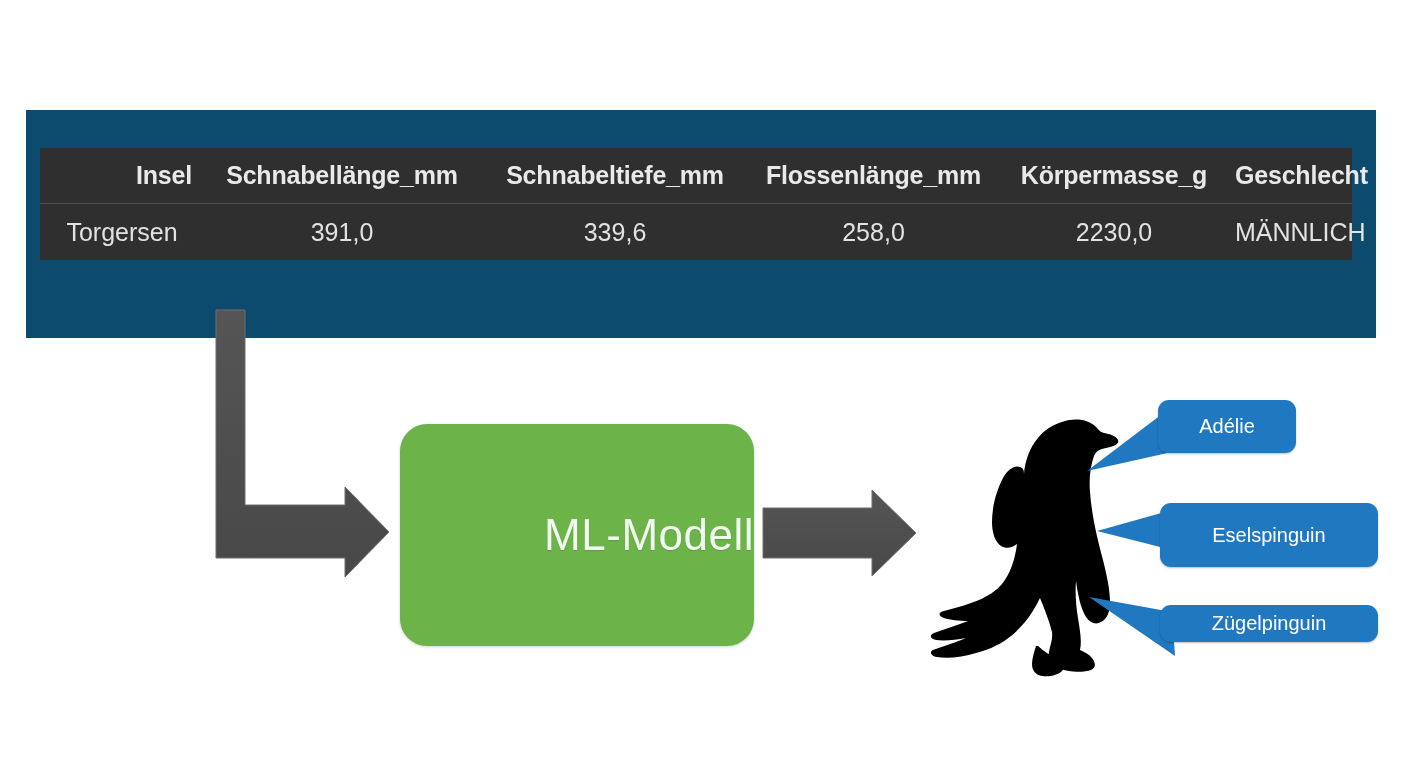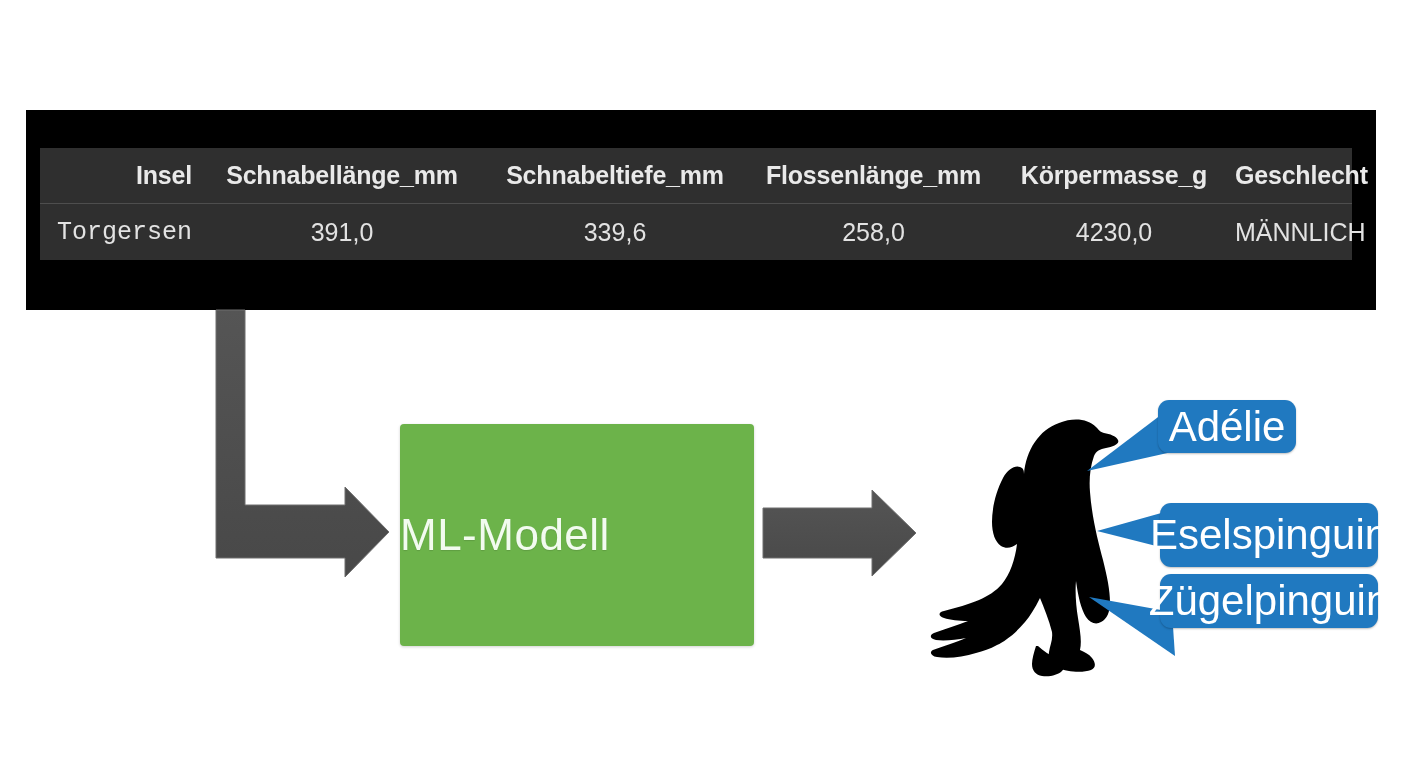--- a/index.html
+++ b/index.html
@@ -15,22 +15,22 @@
     font-family: "Liberation Sans", sans-serif;
     background: #ffffff;
   }
 
   
   #table-panel {
     position: absolute;
     left: 26px;
     top: 110px;
     width: 1350px;
-    height: 200px;
-    background: #000000;
+    height: 228px;
+    background: #0c4a6e;
   }
   #table-inner {
     position: absolute;
     left: 14px;
     top: 38px;
     width: 1312px;
     height: 112px;
     background: #2f2f2f;
   }
   table.data-table {
@@ -56,21 +56,21 @@
     font-weight: normal;
     text-align: center;
     padding: 0 8px 0 8px;
     height: 56px;
     vertical-align: middle;
     white-space: nowrap;
   }
   table.data-table td.cell-first,
   table.data-table th.col-first { text-align: left; }
   table.data-table th.col-first { text-align: right; }
-  table.data-table td.cell-first { text-align: right; padding-left: 12px; font-family: Liberation Mono, monospace; }
+  table.data-table td.cell-first { text-align: center; padding-left: 12px; }
   table.data-table th.col-last,
   table.data-table td.cell-last { padding-right: 14px; }
 
   
   col.c0 { width: 160px; }
   col.c1 { width: 284px; }
   col.c2 { width: 262px; }
   col.c3 { width: 255px; }
   col.c4 { width: 226px; }
   col.c5 { width: 125px; }
@@ -85,56 +85,56 @@
   }
 
   
   #ml-box {
     position: absolute;
     left: 400px;
     top: 424px;
     width: 354px;
     height: 222px;
     background: #6cb34a;
-    border-radius: 4px;
+    border-radius: 27px;
     display: flex;
     align-items: center;
-    justify-content: flex-start;
+    justify-content: flex-end;
     box-shadow: 0 1px 3px rgba(0,0,0,0.18);
   }
   #ml-box-label {
     color: #f2fbef;
     font-size: 44px;
     font-weight: normal;
     letter-spacing: 0.5px;
     text-shadow: 0 1px 1px rgba(0,0,0,0.12);
   }
 
   
   .bubble {
     position: absolute;
     background: #2079c0;
     border-radius: 11px;
     color: #ffffff;
-    font-size: 42px;
+    font-size: 20px;
     display: flex;
     align-items: center;
     justify-content: center;
     padding: 0 16px;
     box-sizing: border-box;
     box-shadow: 0 1px 2px rgba(0,0,0,0.25);
   }
   #bubble-adelie {
     left: 1158px; top: 400px; width: 138px; height: 53px;
   }
   #bubble-eselspinguin {
     left: 1160px; top: 503px; width: 218px; height: 64px;
   }
   #bubble-zuegelpinguin {
-    left: 1160px; top: 574px; width: 218px; height: 54px;
+    left: 1160px; top: 605px; width: 218px; height: 37px;
   }
 </style>
 </head>
 <body>
 
 <div id="table-panel">
   <div id="table-inner">
     <table class="data-table">
       <colgroup>
         <col class="c0">
@@ -153,21 +153,21 @@
           <th>Körpermasse_g</th>
           <th class="col-last">Geschlecht</th>
         </tr>
       </thead>
       <tbody>
         <tr>
           <td class="cell-first">Torgersen</td>
           <td>391,0</td>
           <td>339,6</td>
           <td>258,0</td>
-          <td>4230,0</td>
+          <td>2230,0</td>
           <td class="cell-last">MÄNNLICH</td>
         </tr>
       </tbody>
     </table>
   </div>
 </div>
 
 <svg id="flow-layer" viewBox="0 0 1408 768" xmlns="http://www.w3.org/2000/svg">
   <defs>
     <linearGradient id="arrowGrad" x1="0" y1="0" x2="0" y2="1">

